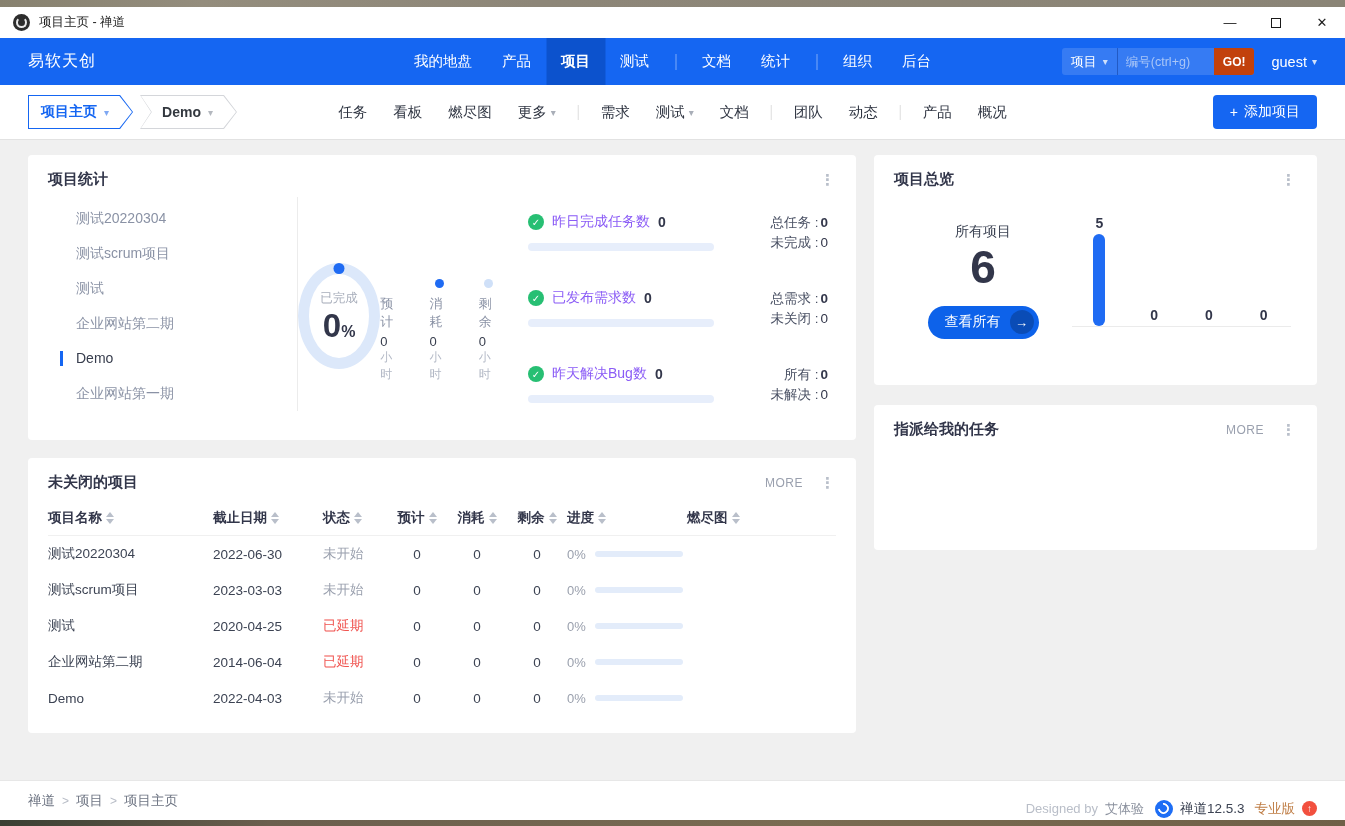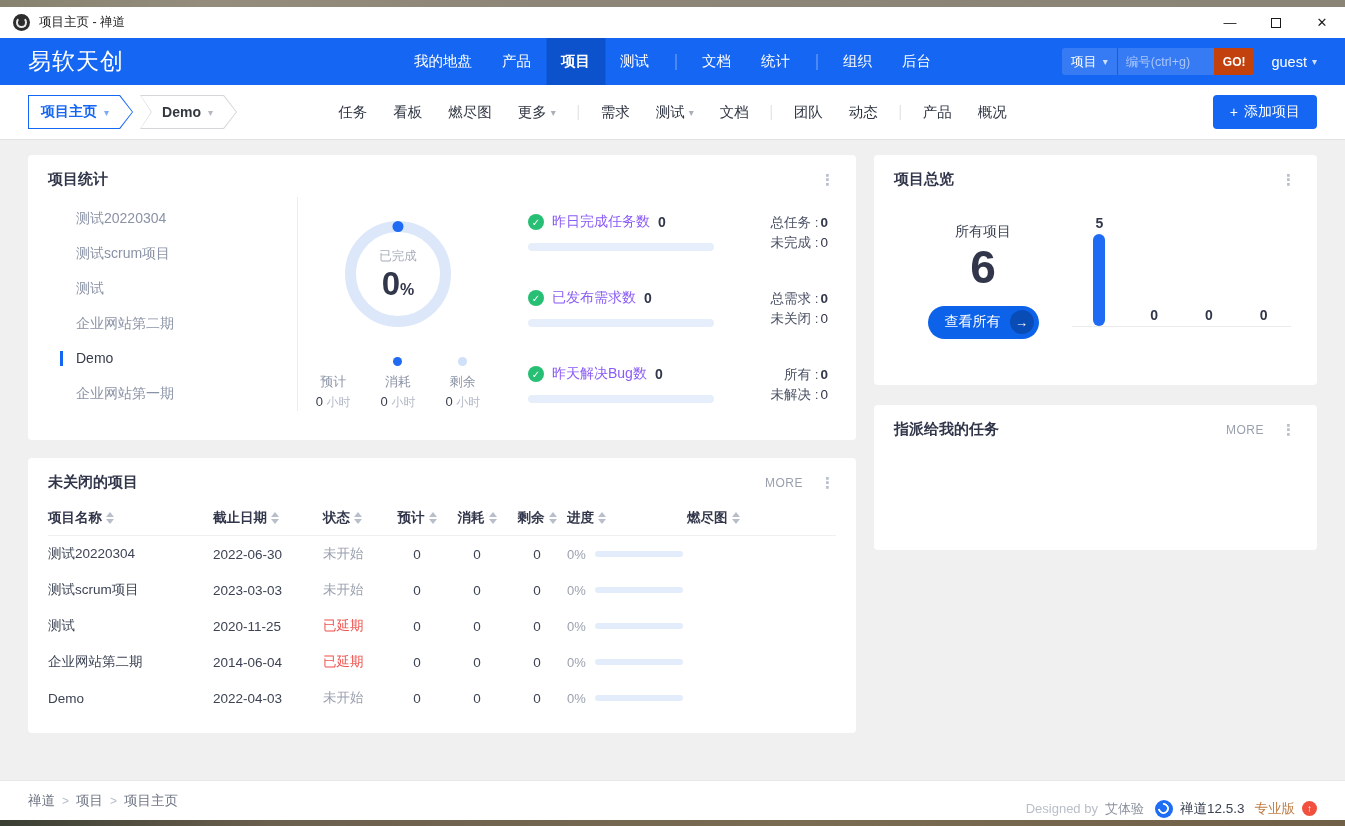--- a/index.html
+++ b/index.html
@@ -10,21 +10,21 @@
   
   .titlebar{height:31px;background:#fff;display:flex;align-items:center;padding-left:13px;}
   .app-icon{width:17px;height:17px;border-radius:50%;background:#2d2d2d;position:relative;flex:0 0 auto;}
   .app-icon::after{content:"";position:absolute;inset:3px;border:2px solid #e9e9e9;border-top-color:transparent;border-radius:50%;}
   .app-title{font-size:12.5px;color:#1a1a1a;margin-left:9px;}
   .win-controls{margin-left:auto;display:flex;height:100%;}
   .win-btn{width:46px;display:flex;align-items:center;justify-content:center;font-size:13px;color:#1a1a1a;cursor:default;}
   .max-glyph{width:10px;height:10px;border:1px solid #1a1a1a;display:inline-block;}
   
   .navbar{height:47px;background:#1566f2;display:flex;align-items:stretch;padding:0 28px;position:relative;color:#fff;}
-  .brand{font-size:23px;letter-spacing:1px;align-self:center;}
+  .brand{font-size:16px;letter-spacing:1px;align-self:center;}
   .nav-menu{position:absolute;left:50%;transform:translateX(-50%);display:flex;align-items:stretch;height:100%;}
   .nav-item{padding:0 15px;line-height:47px;font-size:14.5px;color:#fff;cursor:pointer;white-space:nowrap;}
   .nav-item.active{background:#0c52cd;font-weight:bold;}
   .nav-divider{width:1px;height:16px;background:rgba(255,255,255,.45);align-self:center;margin:0 11px;}
   .nav-right{margin-left:auto;display:flex;align-items:center;gap:17px;}
   .search-group{display:flex;align-items:stretch;height:27px;border-radius:3px;overflow:hidden;background:rgba(255,255,255,.14);font-size:13px;}
   .search-cat{display:flex;align-items:center;gap:6px;padding:0 9px;border-right:1px solid rgba(10,50,140,.45);cursor:pointer;}
   .search-cat .caret{font-size:10px;color:#cfe0fb;}
   .search-input{width:96px;background:transparent;border:none;outline:none;padding:0 8px;color:#fff;font-size:12.5px;}
   .search-input::placeholder{color:#a9c6f7;}
@@ -63,21 +63,21 @@
   .panel-actions{margin-left:auto;display:flex;align-items:center;gap:14px;}
   .more-link{font-size:12px;color:#9aa0ae;letter-spacing:.5px;cursor:pointer;}
   .kebab{color:#b9bfca;font-size:15px;font-weight:bold;cursor:pointer;line-height:1;padding:0 3px;}
   
   .p-stats{height:285px;}
   .stats-body{display:flex;padding:2px 20px 16px;}
   .proj-list{width:250px;border-right:1px solid #ececec;padding-top:4px;}
   .proj-item{height:35px;line-height:35px;padding-left:28px;font-size:14px;color:#8a92a5;cursor:pointer;position:relative;white-space:nowrap;}
   .proj-item.active{color:#373d4d;}
   .proj-item.active::before{content:"";position:absolute;left:12px;top:10px;width:3px;height:15px;background:#1566f2;}
-  .donut-col{width:200px;display:flex;flex-direction:column;align-items:center;padding-top:24px;}
+  .donut-col{width:200px;display:flex;align-items:center;padding-top:24px;}
   .donut{width:106px;height:106px;border:11px solid #dce8fa;border-radius:50%;position:relative;display:flex;flex-direction:column;align-items:center;justify-content:center;}
   .donut-dot{position:absolute;top:-11px;left:50%;transform:translateX(-50%);width:11px;height:11px;background:#1f6bf3;border-radius:50%;}
   .donut-label{font-size:12.5px;color:#a7adba;margin-bottom:2px;}
   .donut-value{font-size:33px;font-weight:bold;color:#32364a;line-height:1;}
   .donut-unit{font-size:16px;}
   .donut-legend{display:flex;gap:30px;margin-top:30px;}
   .lg-item{display:flex;flex-direction:column;align-items:center;}
   .lg-dot{width:9px;height:9px;border-radius:50%;margin-bottom:7px;background:transparent;}
   .lg-dot.dot-blue{background:#1f6bf3;}
   .lg-dot.dot-light{background:#cfe0f8;}
@@ -441,21 +441,21 @@
             <div class="td num">0</div>
             <div class="td num">0</div>
             <div class="td prog-cell">
               <span class="prog-pct">0%</span>
               <span class="prog-track"></span>
             </div>
             <div class="td"></div>
           </div>
             <div class="t-row">
             <div class="td">测试</div>
-            <div class="td">2020-11-25</div>
+            <div class="td">2020-04-25</div>
             <div class="td"><span class="st-delay">已延期</span></div>
             <div class="td num">0</div>
             <div class="td num">0</div>
             <div class="td num">0</div>
             <div class="td prog-cell">
               <span class="prog-pct">0%</span>
               <span class="prog-track"></span>
             </div>
             <div class="td"></div>
           </div>

